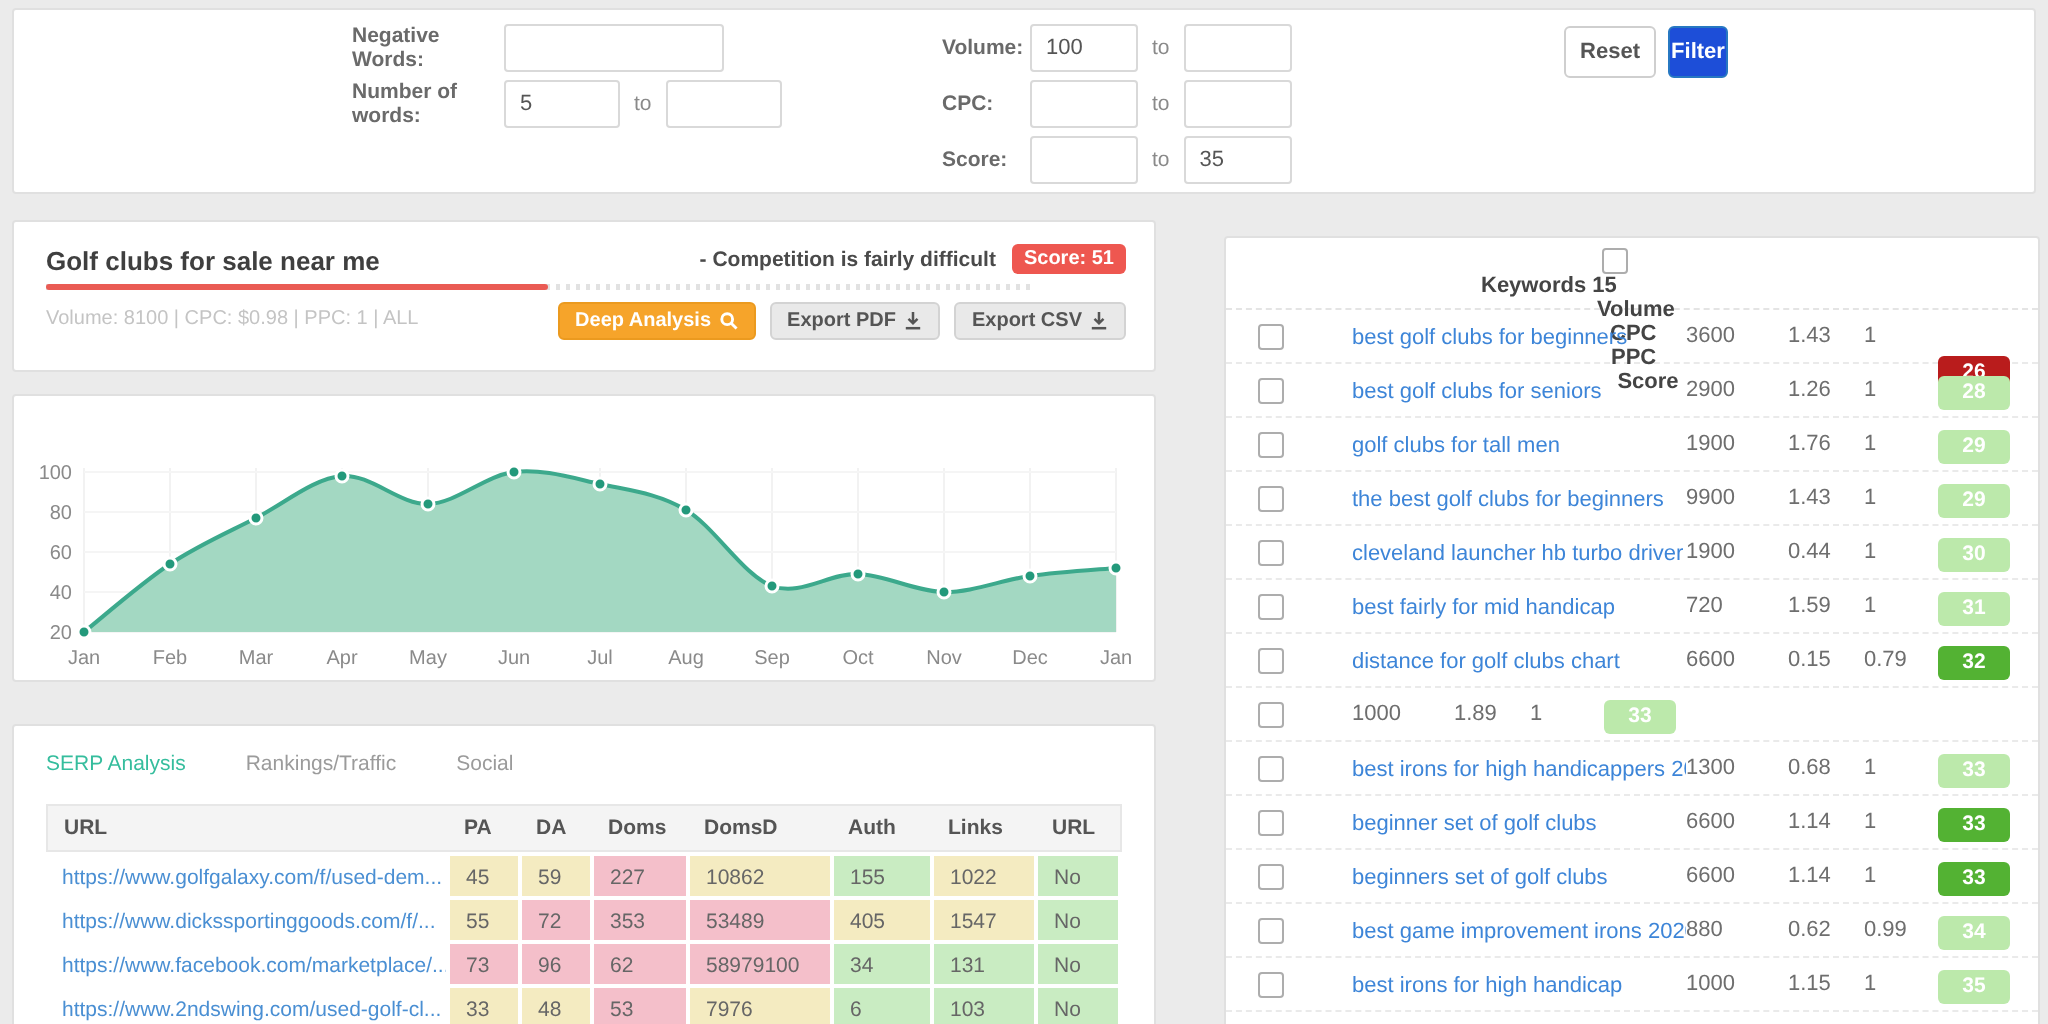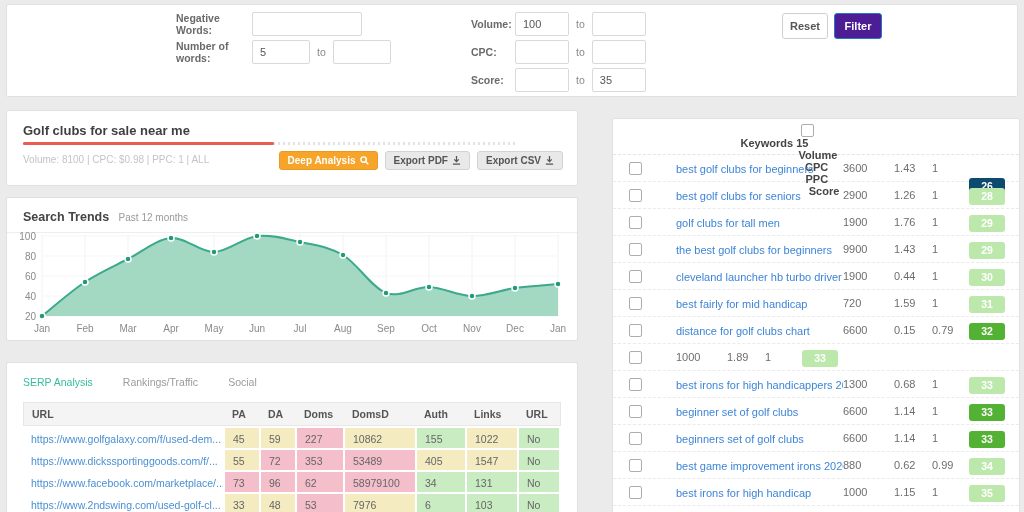--- a/index.html
+++ b/index.html
@@ -15,21 +15,21 @@
   .g1 { left:169px; } .g1 .flabel { width:76px; }
   .g2 { left:464px; } .g2 .flabel { width:44px; }
   .tinput { height:24px; border:1px solid #d9d9d9; border-radius:2px; font-size:11px; color:#555;
             padding:0 7px; font-family:inherit; background:#fff; outline:none; }
   .w-lg { width:110px; } .w-sm { width:58px; } .w-md { width:54px; }
   .tolabel { font-size:10.5px; color:#8a8a8a; margin:0 7px; }
   .btn { display:inline-flex; align-items:center; justify-content:center; border-radius:3px;
          font-size:11px; font-weight:bold; cursor:pointer; border:1px solid transparent; }
   .btn-reset { position:absolute; left:775px; top:8px; width:46px; height:26px; background:#fff;
                border-color:#cfcfcf; color:#555; }
-  .btn-filter { position:absolute; left:827px; top:8px; width:48px; height:26px; background:#4c1d95;
+  .btn-filter { position:absolute; left:827px; top:8px; width:30px; height:26px; background:#1d4ed8;
                 color:#fff; border-color:#2778c2; }
 
   
   .overview { left:6px; top:110px; width:572px; height:76px; }
   .ov-title { position:absolute; left:16px; top:12px; font-size:13px; font-weight:bold; color:#3f3f3f; }
   .ov-right { position:absolute; right:14px; top:11px; display:flex; align-items:center; gap:8px; }
   .ov-comp { font-size:10.5px; font-weight:bold; color:#4a4a4a; }
   .score-pill { background:#ee5750; color:#fff; font-size:10px; font-weight:bold; padding:2px 6px; border-radius:3px; }
   .pbar { position:absolute; left:16px; top:31px; width:492px; height:3px;
           background:repeating-linear-gradient(90deg,#e2e2e2 0 2px,transparent 2px 5px); }
@@ -76,21 +76,21 @@
   .krow { display:flex; align-items:center; height:27px; padding-left:16px; border-bottom:1px dashed #eaeaea; }
   .kc-cb { width:47px; flex:none; display:flex; align-items:center; }
   .kc-kw { width:167px; flex:none; overflow:hidden; white-space:nowrap; }
   .kc-vol { width:51px; flex:none; } .kc-cpc { width:38px; flex:none; } .kc-ppc { width:37px; flex:none; }
   .kc-score { flex:1; }
   .cb { display:inline-block; width:13px; height:13px; border:1px solid #adadad; border-radius:2px; background:#fff; cursor:pointer; }
   .klink { color:#3d85d8; font-size:11px; text-decoration:none; cursor:pointer; }
   .kv { font-size:11px; color:#6e6e6e; }
   .badge { display:inline-block; width:36px; line-height:17px; text-align:center; border-radius:3px;
            color:#fff; font-size:10.5px; font-weight:bold; }
-  .badge.bright { background:#0c4a6e;margin-top:36px; } .badge.dark { background:#53b233; } .badge.light { background:#bce9ab; }
+  .badge.bright { background:#b91c1c;margin-top:36px; } .badge.dark { background:#53b233; } .badge.light { background:#bce9ab; }
 </style>
 </head>
 <body>
 
 <div class="stage">
 
   <div class="card topbar">
     <div class="fgroup g1">
       <div class="frow">
         <span class="flabel">Negative Words:</span>
@@ -122,20 +122,24 @@
         <span class="tolabel">to</span>
         <input class="tinput w-md" value="35" style="">
       </div>
     </div>
     <div class="btn btn-reset">Reset</div>
     <div class="btn btn-filter">Filter</div>
   </div>
 
   <div class="card overview">
     <div class="ov-title">Golf clubs for sale near me</div>
+    <div class="ov-right">
+      <span class="ov-comp">- Competition is fairly difficult</span>
+      <span class="score-pill">Score: 51</span>
+    </div>
     <div class="pbar">
       <div class="pbar-fill" style="width: 51%;"></div>
     </div>
     <div class="ov-meta">Volume: 8100 | CPC: $0.98 | PPC: 1 | ALL</div>
     <div class="ov-btns">
       <span class="mini-btn mini-orange">
         <span>Deep Analysis</span>
         <svg width="9" height="9" viewBox="0 0 10 10">
             <circle cx="4" cy="4" r="3" fill="none" stroke="#fff" stroke-width="1.6"></circle>
             <line x1="6.2" y1="6.2" x2="9.2" y2="9.2" stroke="#fff" stroke-width="1.6"></line>
@@ -152,24 +156,20 @@
         <span>Export CSV</span>
         <svg width="9" height="9" viewBox="0 0 10 10">
             <path d="M5 0 V6 M2.5 3.8 L5 6.3 L7.5 3.8" stroke="#555" stroke-width="1.4" fill="none"></path>
             <line x1="1" y1="9" x2="9" y2="9" stroke="#555" stroke-width="1.4"></line>
           </svg>
       </span>
     </div>
   </div>
 
   <div class="card trends">
-    <div class="tr-head">
-      <span class="tr-title">Search Trends</span>
-      <span class="tr-sub">Past 12 months</span>
-    </div>
     <div class="chart-wrap">
       <svg viewBox="0 0 560 110">
           <line x1="30" y1="6" x2="30" y2="88" stroke="#f2f2f2"></line>
           <line x1="73" y1="6" x2="73" y2="88" stroke="#f2f2f2"></line>
           <line x1="116" y1="6" x2="116" y2="88" stroke="#f2f2f2"></line>
           <line x1="159" y1="6" x2="159" y2="88" stroke="#f2f2f2"></line>
           <line x1="202" y1="6" x2="202" y2="88" stroke="#f2f2f2"></line>
           <line x1="245" y1="6" x2="245" y2="88" stroke="#f2f2f2"></line>
           <line x1="288" y1="6" x2="288" y2="88" stroke="#f2f2f2"></line>
           <line x1="331" y1="6" x2="331" y2="88" stroke="#f2f2f2"></line>

